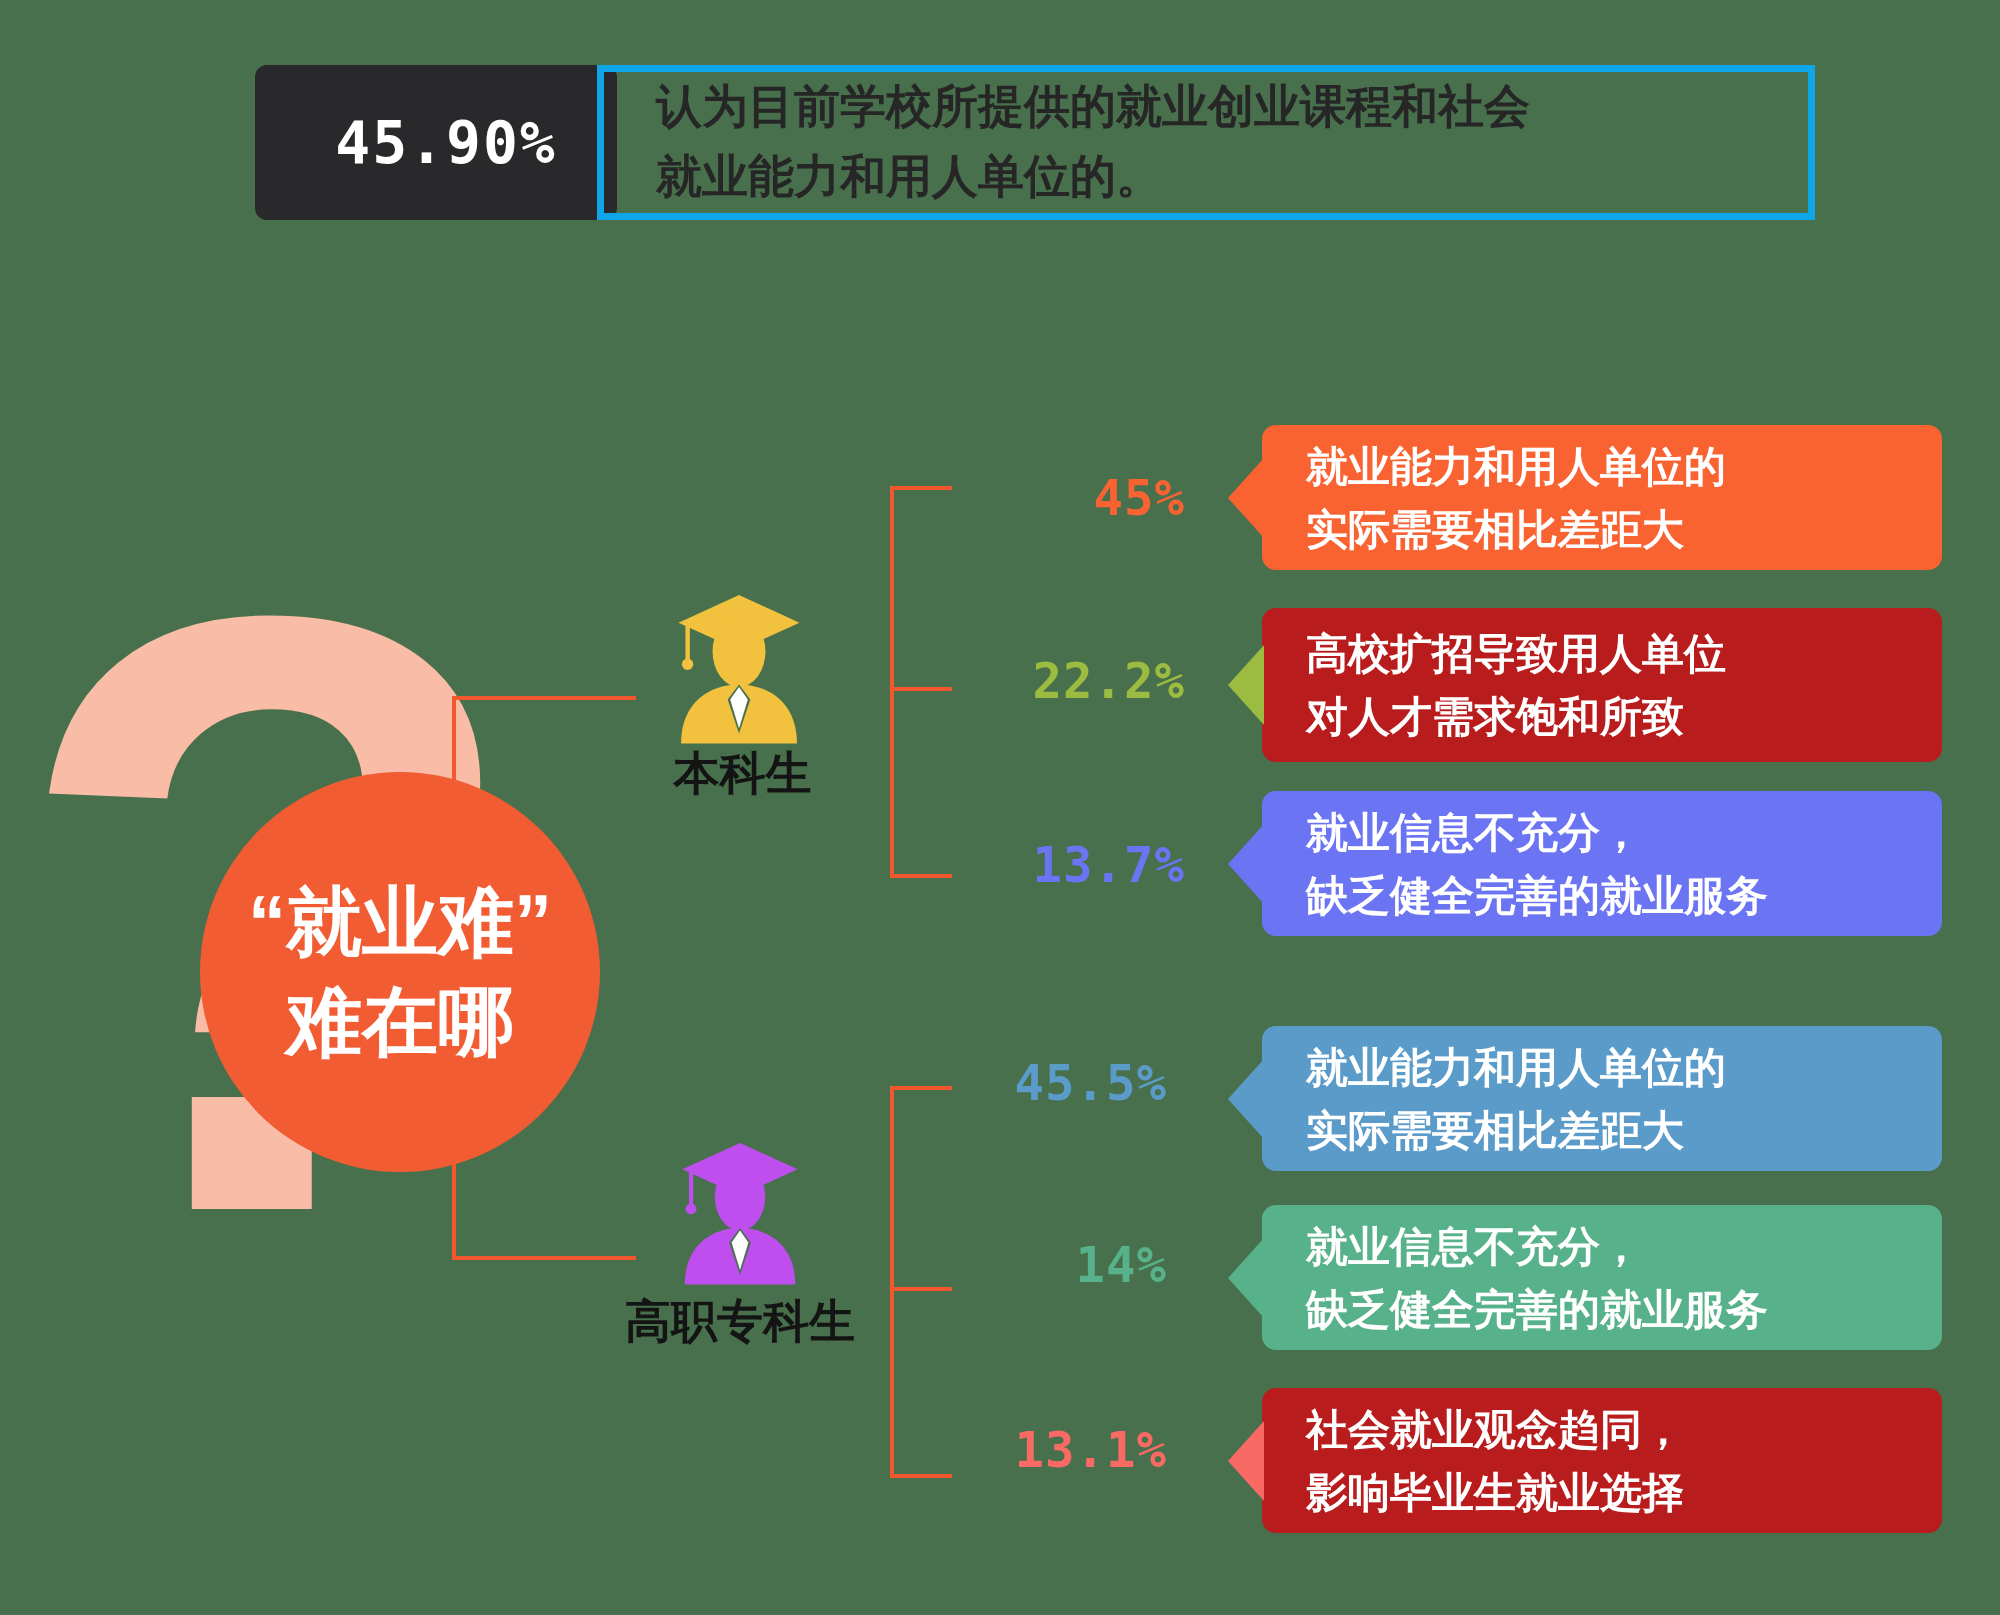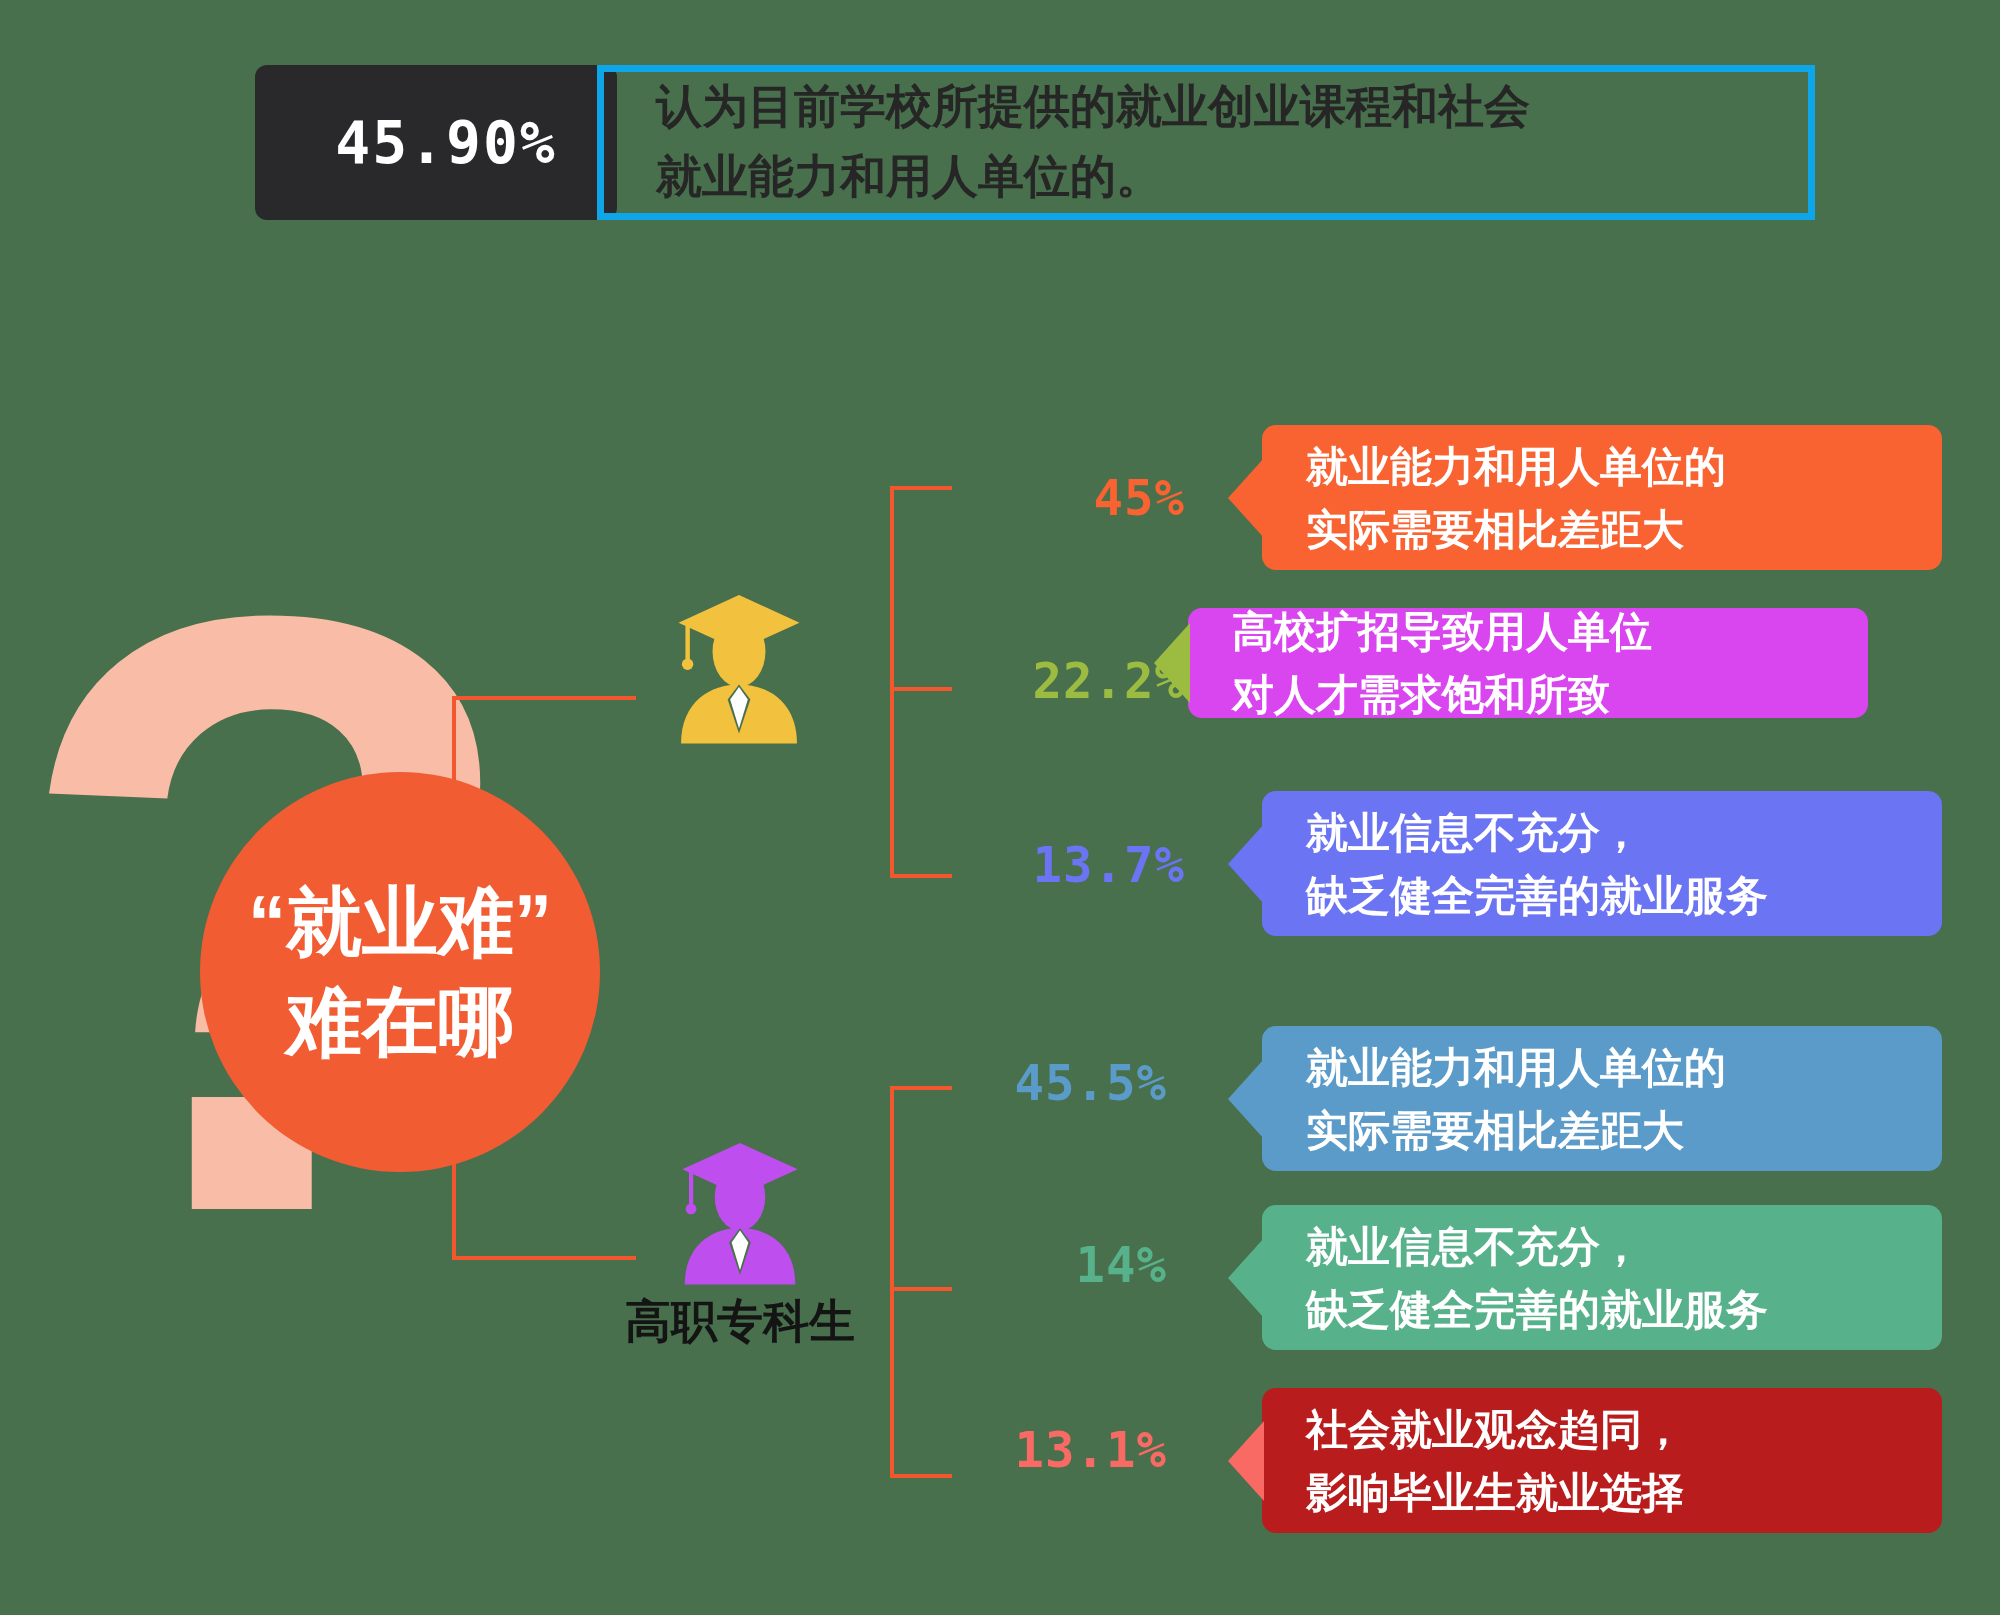--- a/index.html
+++ b/index.html
@@ -91,20 +91,21 @@
     <svg width="126" height="152" viewBox="0 0 100 120" fill="currentColor" aria-hidden="true">
       <polygon points="50,2 98,24 50,46 2,24"></polygon>
       <rect x="7.5" y="26" width="3.5" height="27"></rect>
       <circle cx="9.2" cy="57" r="4.5"></circle>
       <ellipse cx="50" cy="47" rx="21" ry="28"></ellipse>
       <path d="M 4 120 C 4 86, 28 73, 50 73 C 72 73, 96 86, 96 120 Z"></path>
       <polygon points="50,73 59,85 50,112 41,85" fill="#48704C"></polygon>
       <polygon points="50,75 57,85 50,108 43,85" fill="#ffffff"></polygon>
     </svg>
   </span>
+  <div class="abs glabel" style="left: 600px; top: 750px; width: 285px; color: rgb(20, 20, 20);">本科生</div>
 
   <span class="abs icon-wrap" style="left: 680px; top: 1140px; color: rgb(191, 78, 239);">
     <svg width="120" height="145" viewBox="0 0 100 120" fill="currentColor" aria-hidden="true">
       <polygon points="50,2 98,24 50,46 2,24"></polygon>
       <rect x="7.5" y="26" width="3.5" height="27"></rect>
       <circle cx="9.2" cy="57" r="4.5"></circle>
       <ellipse cx="50" cy="47" rx="21" ry="28"></ellipse>
       <path d="M 4 120 C 4 86, 28 73, 50 73 C 72 73, 96 86, 96 120 Z"></path>
       <polygon points="50,73 59,85 50,112 41,85" fill="#48704C"></polygon>
       <polygon points="50,75 57,85 50,108 43,85" fill="#ffffff"></polygon>
@@ -122,21 +123,21 @@
   <div class="abs callout" style="left: 1262px; top: 425px; width: 680px; height: 145px; background-color: rgb(249, 98, 49); color: rgb(249, 98, 49);">
     <span class="arrow">
       <svg width="36" height="80" viewBox="0 0 36 80">
           <polygon points="36,0 0,40 36,80" fill="currentColor"></polygon>
         </svg>
     </span>
     <span class="txt">就业能力和用人单位的</span>
     <span class="txt">实际需要相比差距大</span>
   </div>
 
-  <div class="abs callout" style="left: 1188px; top: 608px; width: 680px; height: 110px; background-color: #d946ef; color: rgb(155, 188, 65);">
+  <div class="abs callout" style="left: 1262px; top: 608px; width: 680px; height: 154px; background-color: #b91c1c; color: rgb(155, 188, 65);">
     <span class="arrow">
       <svg width="36" height="80" viewBox="0 0 36 80">
           <polygon points="36,0 0,40 36,80" fill="currentColor"></polygon>
         </svg>
     </span>
     <span class="txt">高校扩招导致用人单位</span>
     <span class="txt">对人才需求饱和所致</span>
   </div>
 
   <div class="abs callout" style="left: 1262px; top: 791px; width: 680px; height: 145px; background-color: rgb(107, 116, 243); color: rgb(107, 116, 243);">

